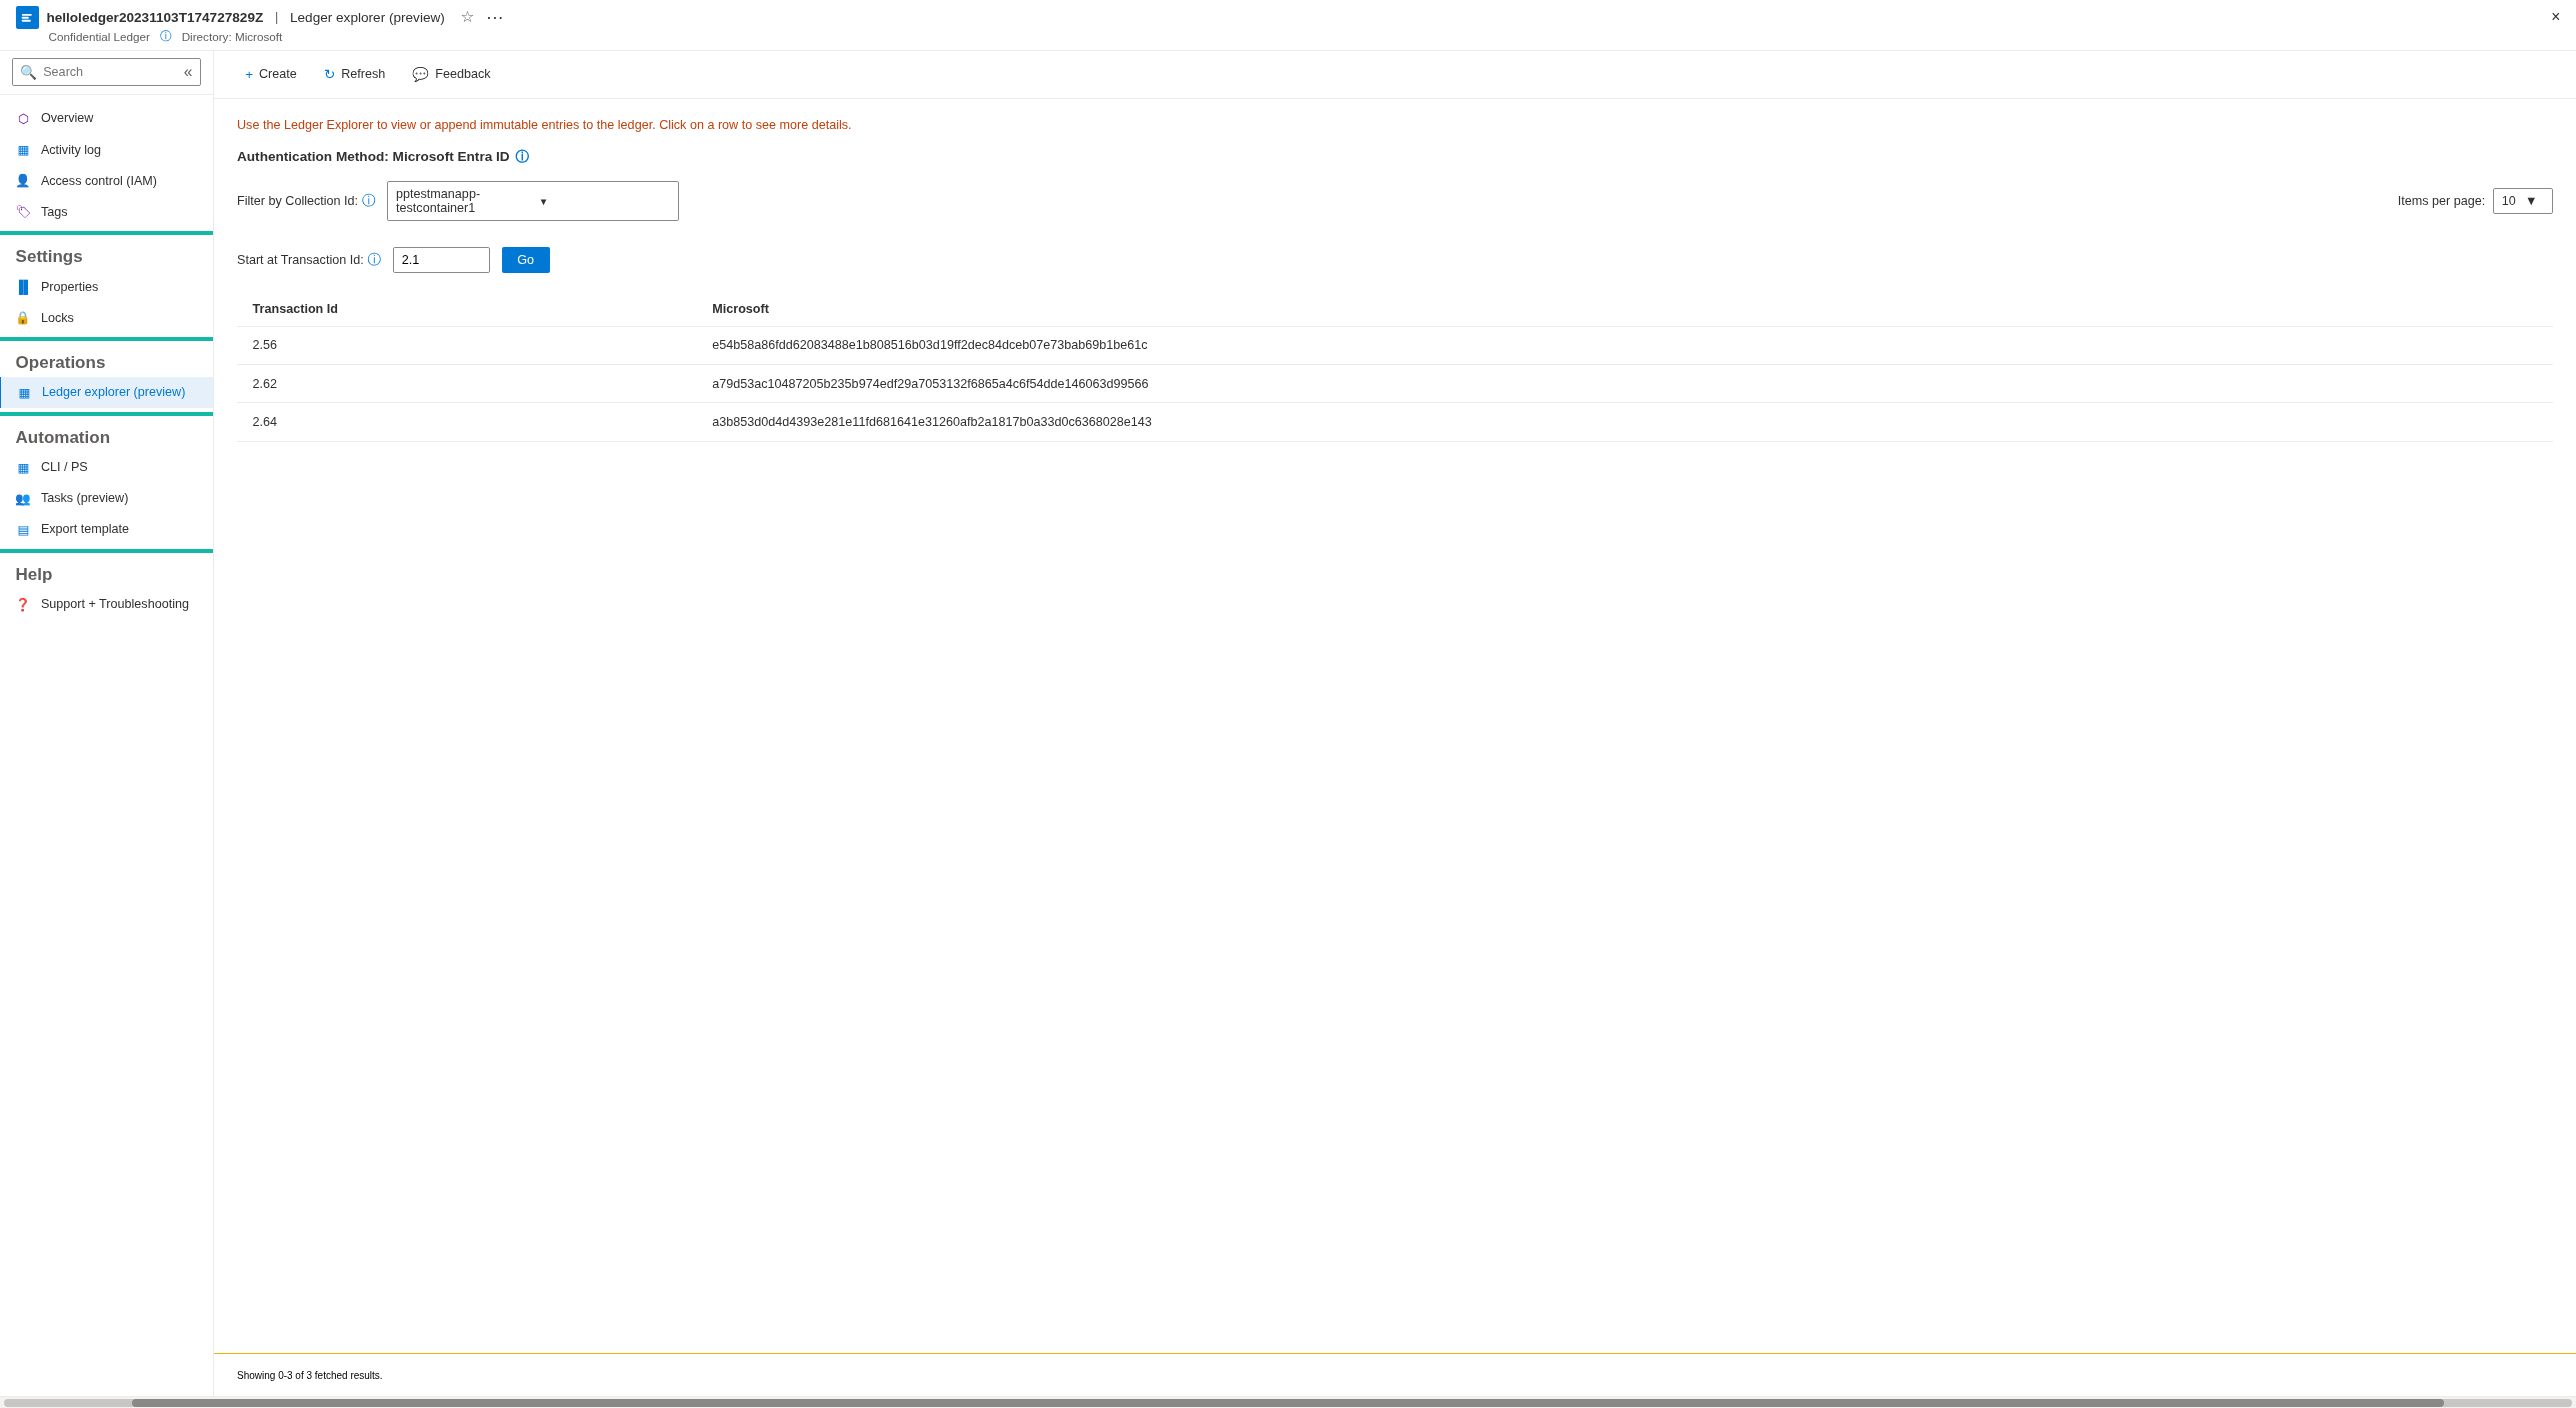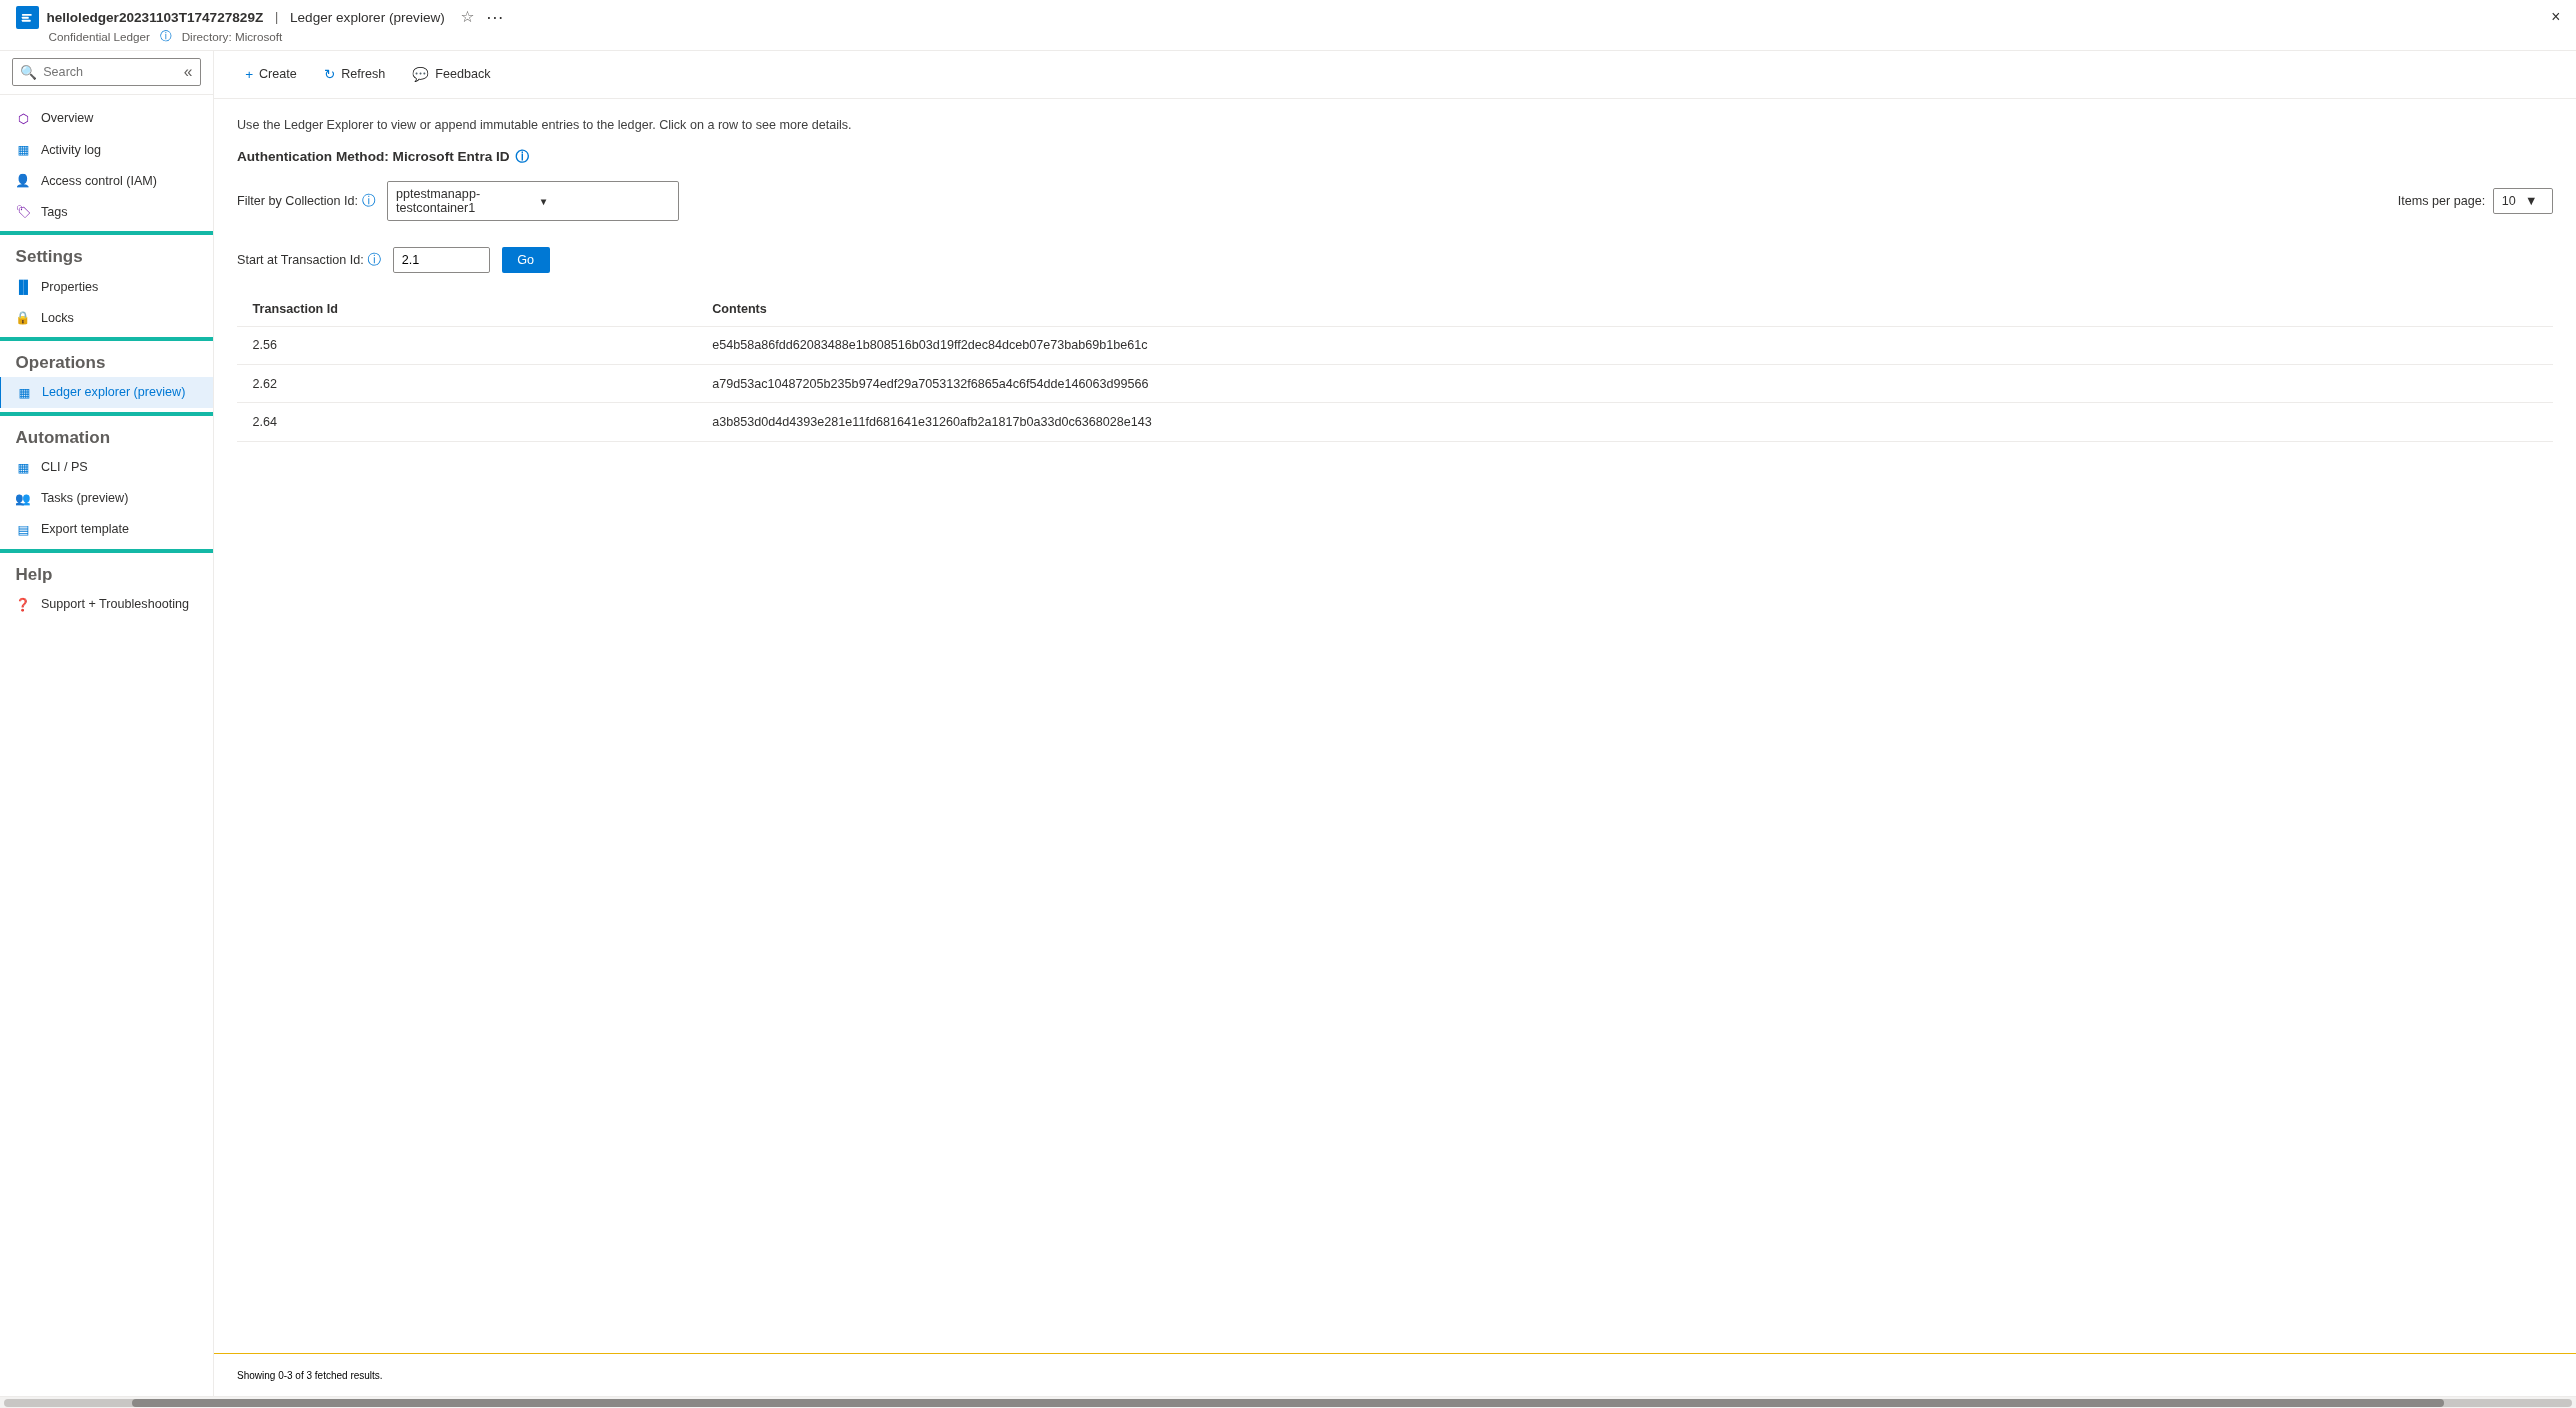--- a/index.html
+++ b/index.html
@@ -38,21 +38,21 @@
     
     .main-content { flex: 1; overflow-y: auto; background: #fff; display: flex; flex-direction: column; }
 
     
     .toolbar { display: flex; align-items: center; padding: 9.7px 19.5px; gap: 3.9px; border-bottom: 1px solid #edebe9; }
     .toolbar-btn { display: flex; align-items: center; gap: 5.8px; padding: 5.8px 11.7px; background: none; border: none; cursor: pointer; font-size: 12.6px; color: #323130; border-radius: 1.9px; }
     .toolbar-btn .btn-icon { font-size: 13.6px; color: #0078d4; }
 
     
     .content-area { padding: 19.5px 23px; flex: 1; }
-    .description { font-size: 12.6px; color: #404040; margin-bottom: 15.6px; }
+    .description { font-size: 12.6px; color: #c2410c; margin-bottom: 15.6px; }
     .auth-method { font-size: 13.6px; font-weight: 600; margin-bottom: 15.6px; display: flex; align-items: center; gap: 5.8px; }
     .info-icon { color: #0078d4; font-size: 13.6px; cursor: pointer; }
 
     .filter-row { display: flex; align-items: center; gap: 11.7px; margin-bottom: 26px; }
     .filter-label { font-size: 12.6px; color: #323130; white-space: nowrap; display: flex; align-items: center; gap: 3.9px; }
     .filter-select { display: flex; align-items: center; border: 1px solid #8a8886; border-radius: 1.9px; padding: 4.9px 7.8px; gap: 11px; background: #fff; min-width: 292px; cursor: pointer; }
     .filter-select span { flex: 1; font-size: 12.6px; }
     .filter-select .chevron { color: #323130; font-size: 9.7px; }
     .items-per-page { display: flex; align-items: center; gap: 7.8px; margin-left: auto; justify-content: space-between; }
     .items-per-page-label { font-size: 12.6px; white-space: nowrap; }
@@ -227,21 +227,21 @@
           <span class="info-icon">ⓘ</span>
         </span>
         <input class="transaction-input" type="text" value="2.1" style="">
         <button class="go-btn">Go</button>
       </div>
 
       <table class="data-table">
         <thead>
           <tr>
             <th>Transaction Id</th>
-            <th>Contents</th>
+            <th>Microsoft</th>
           </tr>
         </thead>
         <tbody id="table-body">
         <tr>
               <td>2.56</td>
               <td>e54b58a86fdd62083488e1b808516b03d19ff2dec84dceb07e73bab69b1be61c</td>
             </tr>
             <tr>
               <td>2.62</td>
               <td>a79d53ac10487205b235b974edf29a7053132f6865a4c6f54dde146063d99566</td>

